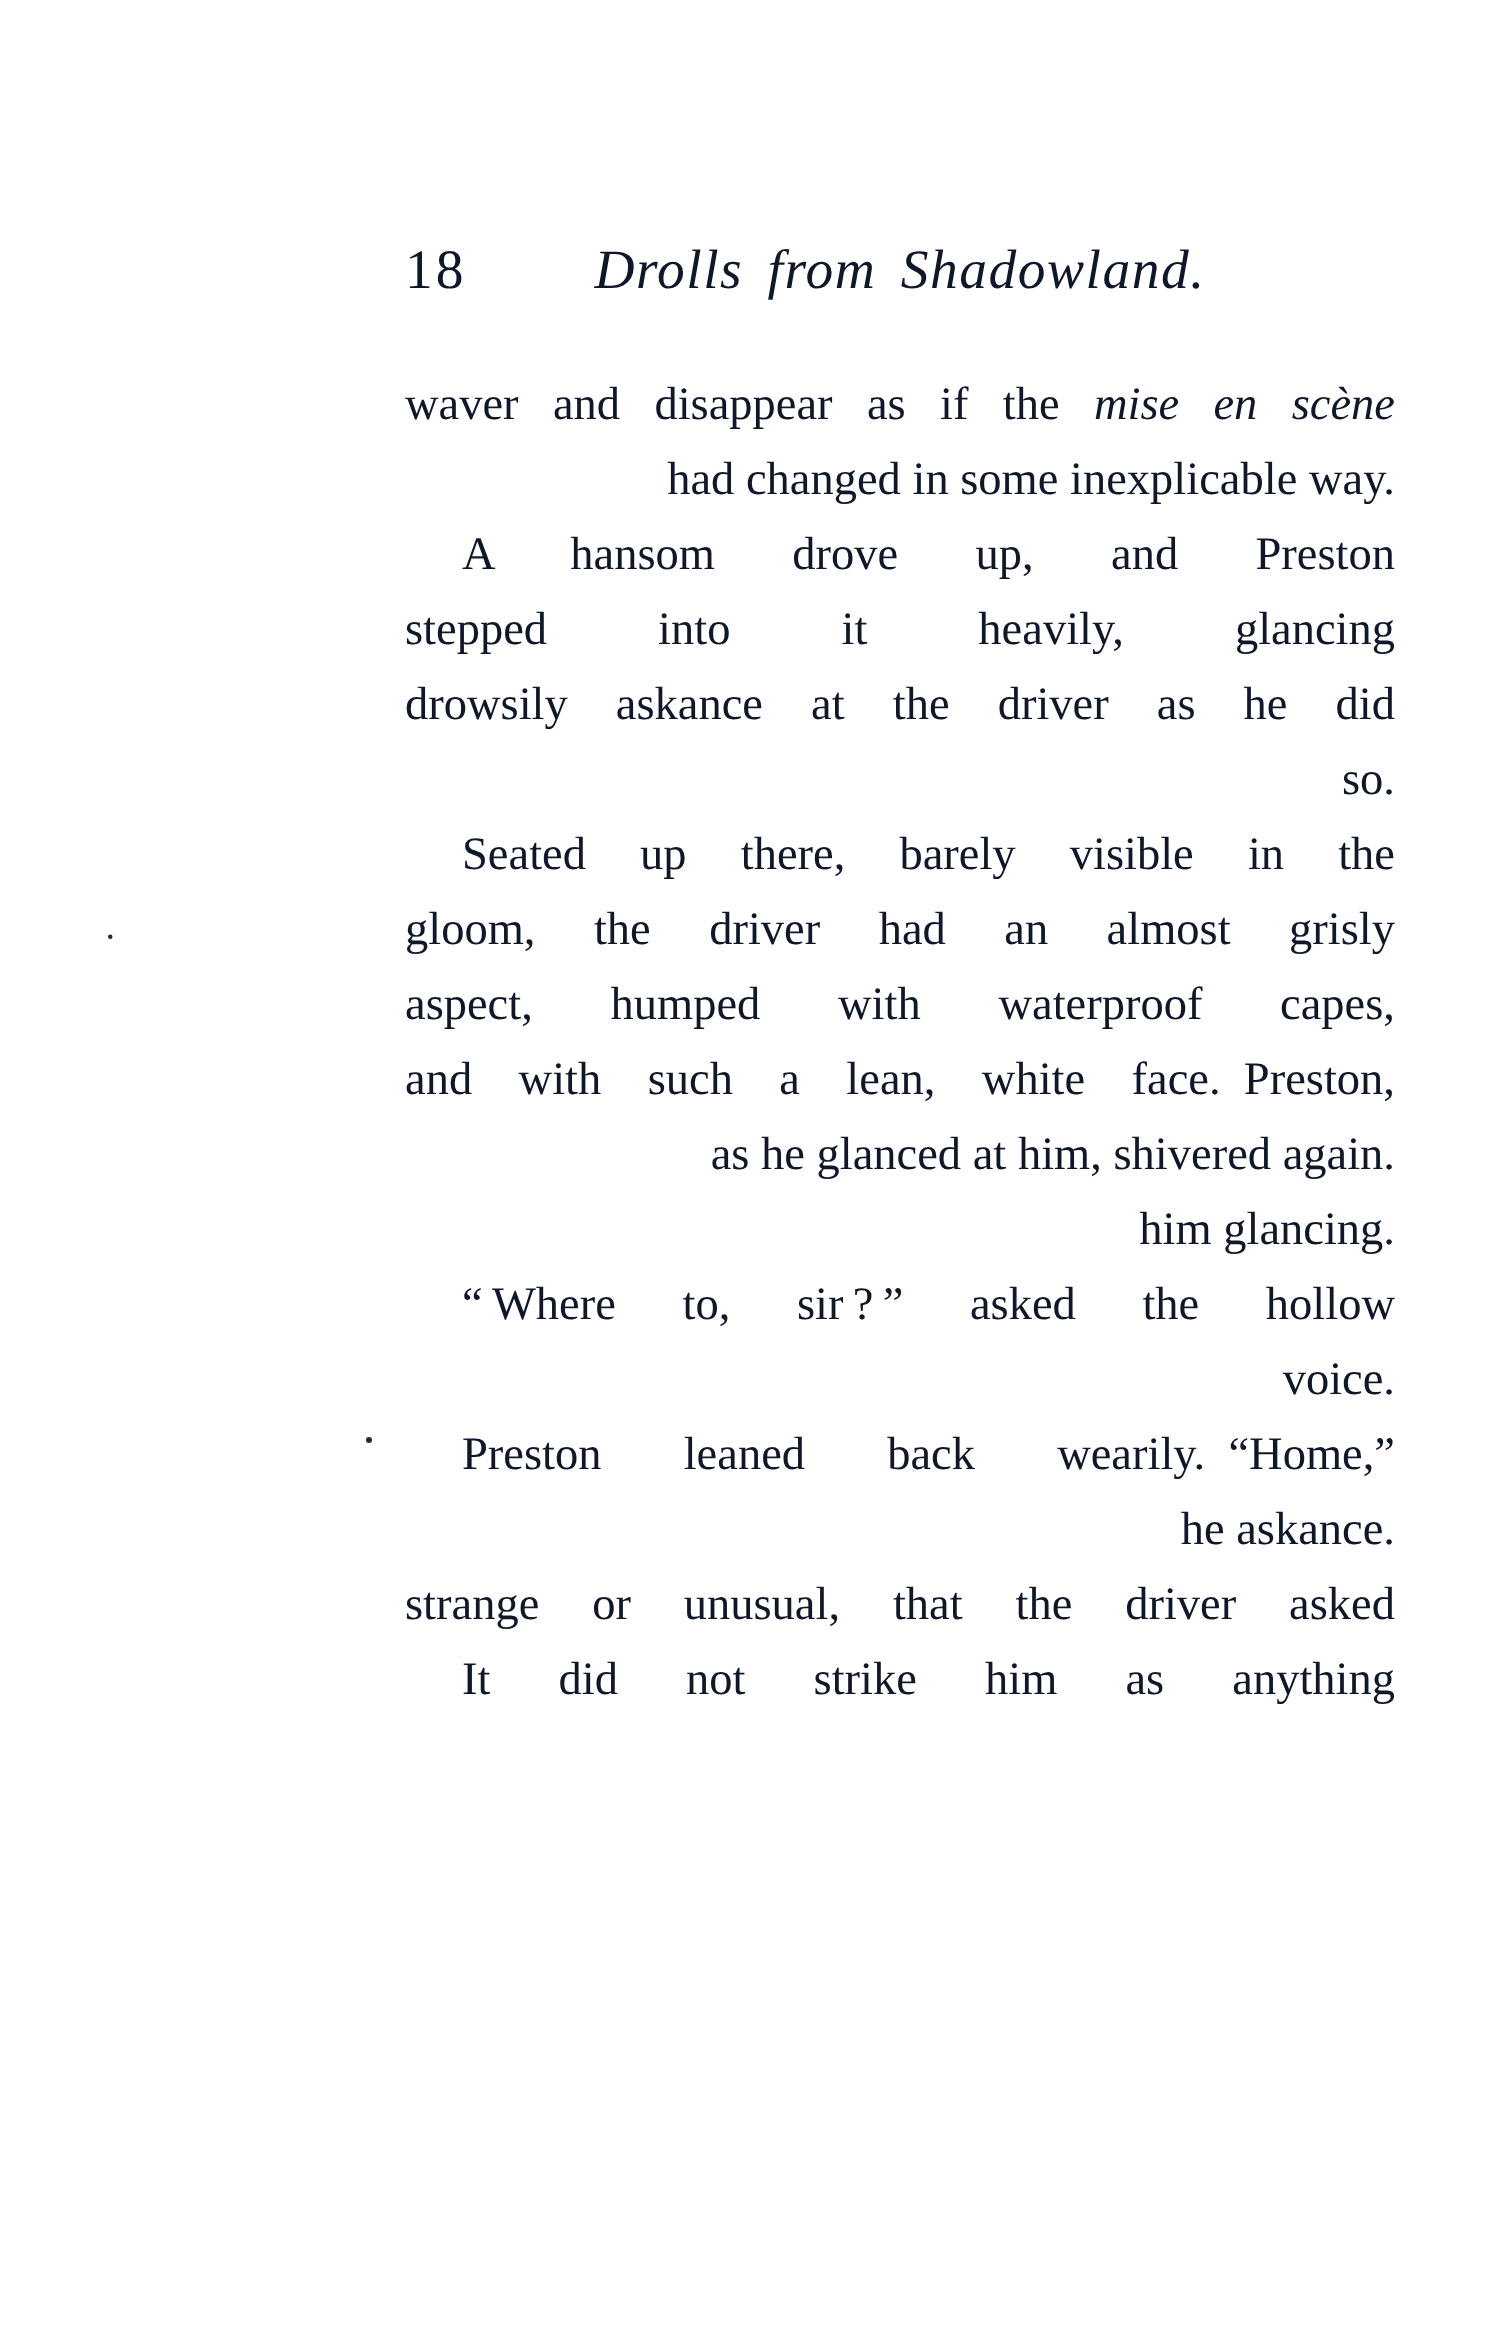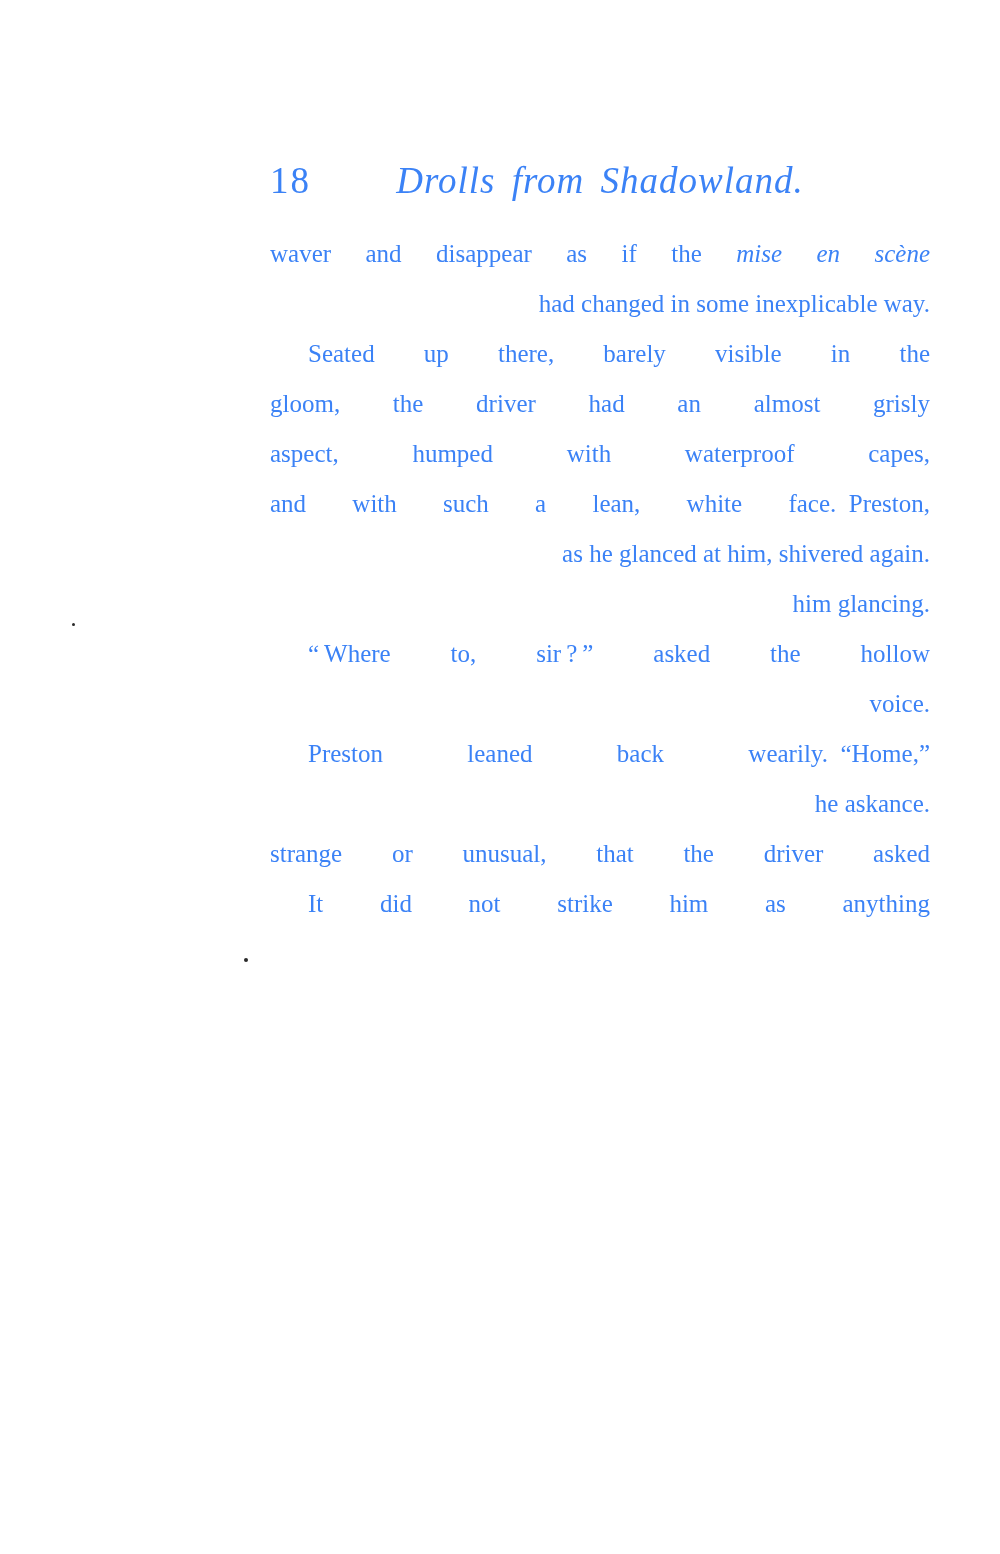--- a/index.html
+++ b/index.html
@@ -6,21 +6,21 @@
     margin: 0;
     padding: 0;
     background: #e9e9e9;
   }
   .page {
     position: relative;
     width: 1000px;
     height: 1554px;
     margin: 0 auto;
     background: #ffffff;
-    color: #3b82f6;
+    color: #0f172a;
     font-family: "Liberation Serif", "DejaVu Serif", serif;
     overflow: hidden;
   }
   .running-header {
     position: absolute;
     top: 158px;
     left: 270px;
     width: 660px;
     height: 46px;
     font-size: 37px;
@@ -35,24 +35,24 @@
   }
   .header-title {
     display: block;
     text-align: center;
     font-style: italic;
     letter-spacing: 1px;
     word-spacing: 6px;
   }
   .page-body {
     position: absolute;
-    top: 229px;
+    top: 244px;
     left: 270px;
     width: 660px;
-    font-size: 25px;
+    font-size: 31px;
     line-height: 50px;
   }
   .paragraph {
     margin: 0;
   }
   .line {
     text-align: right;
     white-space: normal;
   }
   .line.justified {
@@ -82,20 +82,26 @@
     <span class="page-number">18</span>
     <span class="header-title">Drolls from Shadowland.</span>
   </div>
 
   <div class="page-body">
       <div class="paragraph">
         <div class="line justified"><span>waver and disappear as if the </span><em>mise en scène</em></div>
         <div class="line"><span>had changed in some inexplicable way.</span></div>
       </div>
       <div class="paragraph">
+        <div class="line justified indented"><span>A hansom drove up, and Preston</span></div>
+        <div class="line justified"><span>stepped into it heavily, glancing</span></div>
+        <div class="line justified"><span>drowsily askance at the driver as he did</span></div>
+        <div class="line"><span>so.</span></div>
+      </div>
+      <div class="paragraph">
         <div class="line justified indented"><span>Seated up there, barely visible in the</span></div>
         <div class="line justified"><span>gloom, the driver had an almost grisly</span></div>
         <div class="line justified"><span>aspect, humped with waterproof capes,</span></div>
         <div class="line justified"><span>and with such a lean, white face. Preston,</span></div>
         <div class="line"><span>as he glanced at him, shivered again.</span></div>
       </div>
       <div class="paragraph">
         <div class="line"><span>him glancing.</span></div>
       </div>
       <div class="paragraph">

